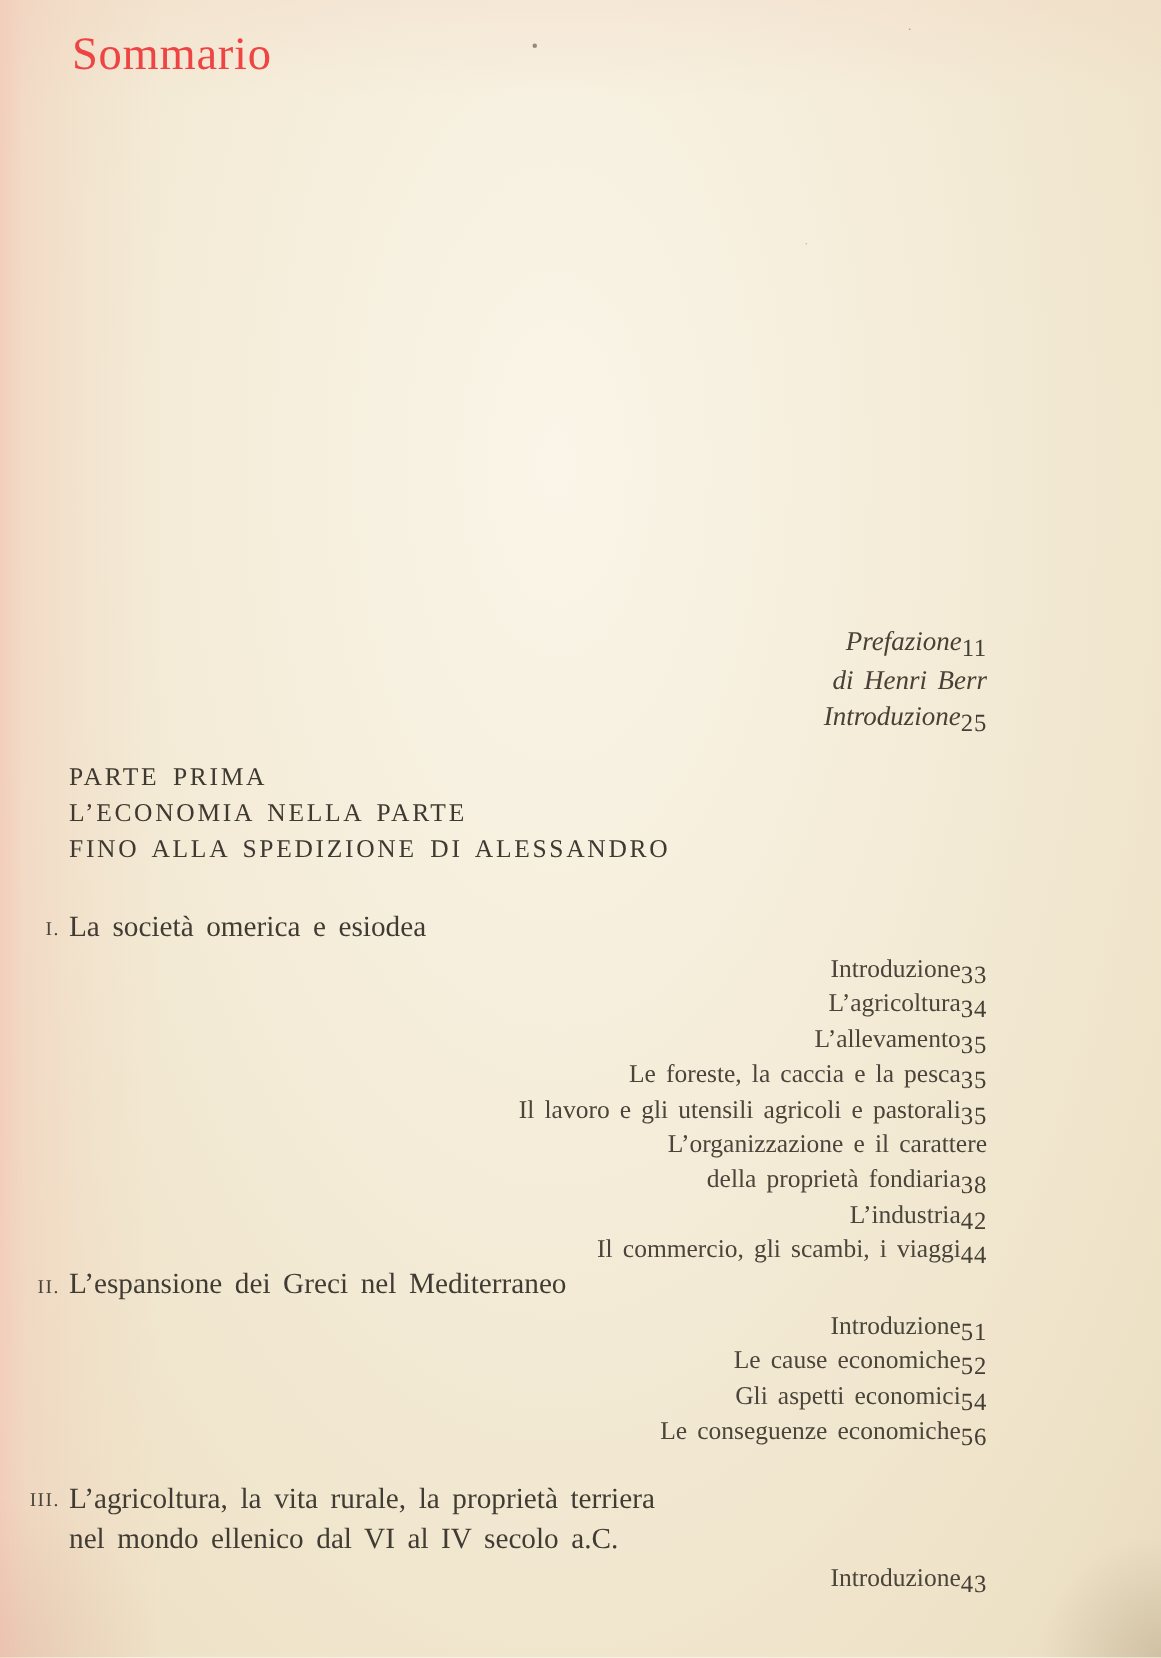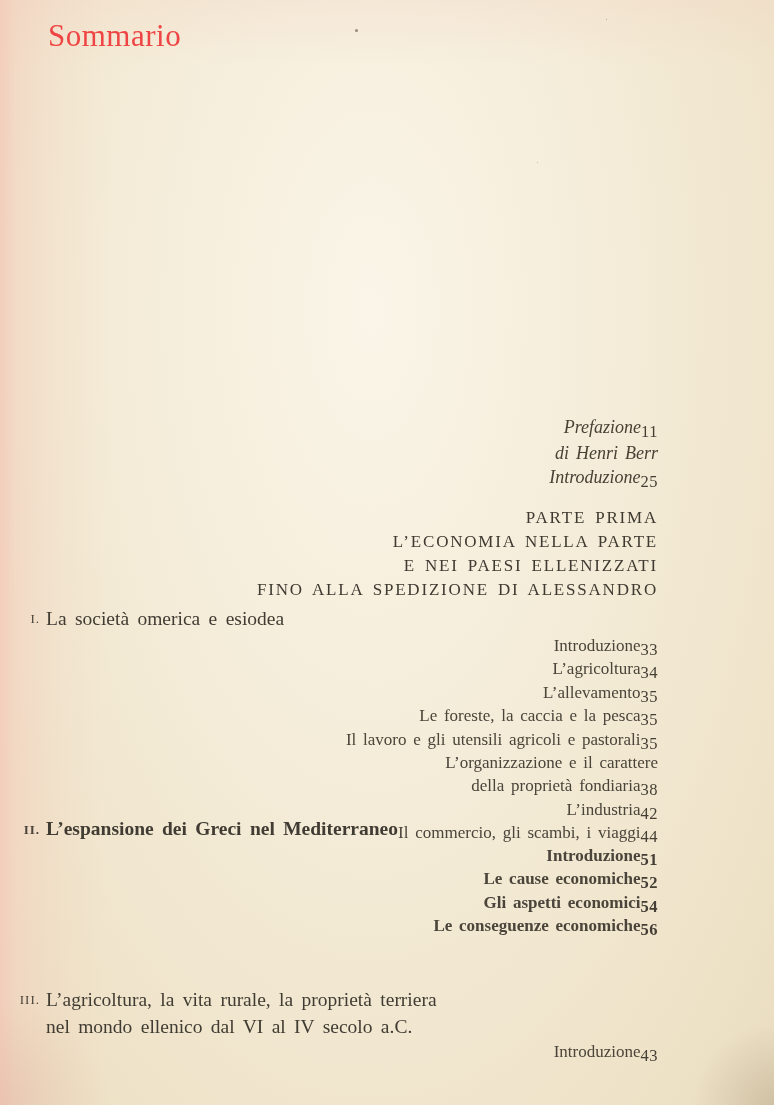--- a/index.html
+++ b/index.html
@@ -31,27 +31,27 @@
   }
   .toc { position: absolute; left: 46px; width: 612px; }
   .row { display: flex; justify-content: flex-end; align-items: baseline; }
   .row .label { word-spacing: 2.5px; }
   .pagenum {
     font-size: 16.5px; color: #443e35; letter-spacing: 0.5px;
     transform: translateY(4px); font-variant: small-caps;
   }
   #front-matter { top: 415px; line-height: 24.5px; font-size: 18px; }
   #front-matter .label { font-style: italic; color: #4a4136; }
-  #part-heading { top: 506px; line-height: 24px; text-align: right; }
+  #part-heading { top: 506px; line-height: 24px; }
   #part-heading div {
     font-size: 17px; letter-spacing: 1.8px; color: #3f3a31; word-spacing: 3px;
   }
   .chapter { position: absolute; left: 46px; width: 612px; }
   #ch1 { top: 606px; }
-  #ch2 { top: 816px; font-weight: bold; }
+  #ch2 { top: 844px; }
   #ch3 { top: 986px; }
   .chapter .numeral {
     position: absolute; left: -40px; top: 5px; width: 34px;
     text-align: right; font-size: 13px; letter-spacing: 1px; color: #4a443a;
   }
   #ch2 .numeral, #ch3 .numeral { top: 6px; }
   .chapter-title { font-size: 19.5px; line-height: 26px; color: #413c33; word-spacing: 3.5px; }
   #ch3 .chapter-title { line-height: 27px; }
   .entries { margin-top: 2px; font-size: 17px; line-height: 23.4px; color: #4a443a; }
   #ch3 .entries { margin-top: 0; }
@@ -75,21 +75,20 @@
   </div>
   <div class="row">
     <span class="label">Introduzione</span>
     <span class="pagenum">25</span>
   </div>
 </div>
 
 <div class="toc" id="part-heading">
   <div>PARTE PRIMA</div>
   <div>L’ECONOMIA NELLA PARTE</div>
-  <div>E NEI PAESI ELLENIZZATI</div>
   <div>FINO ALLA SPEDIZIONE DI ALESSANDRO</div>
 </div>
 
 <section class="chapter" id="ch1">
   <span class="numeral">I.</span>
   <div class="chapter-title">La società omerica e esiodea</div>
   <div class="entries">
     <div class="row">
       <span class="label">Introduzione</span>
       <span class="pagenum">33</span>

